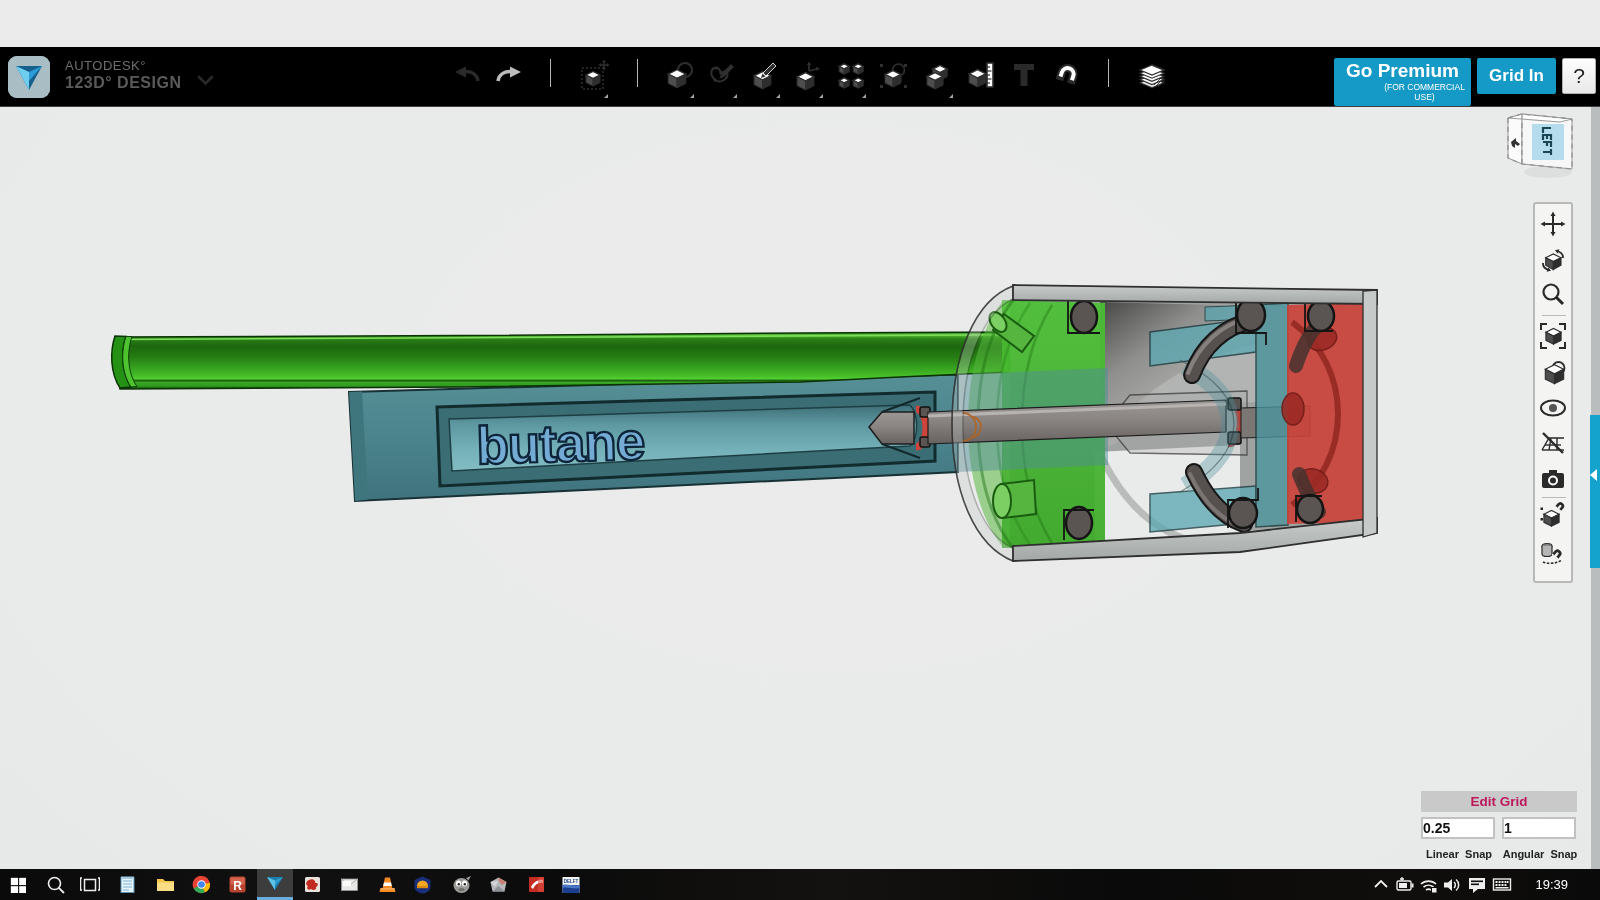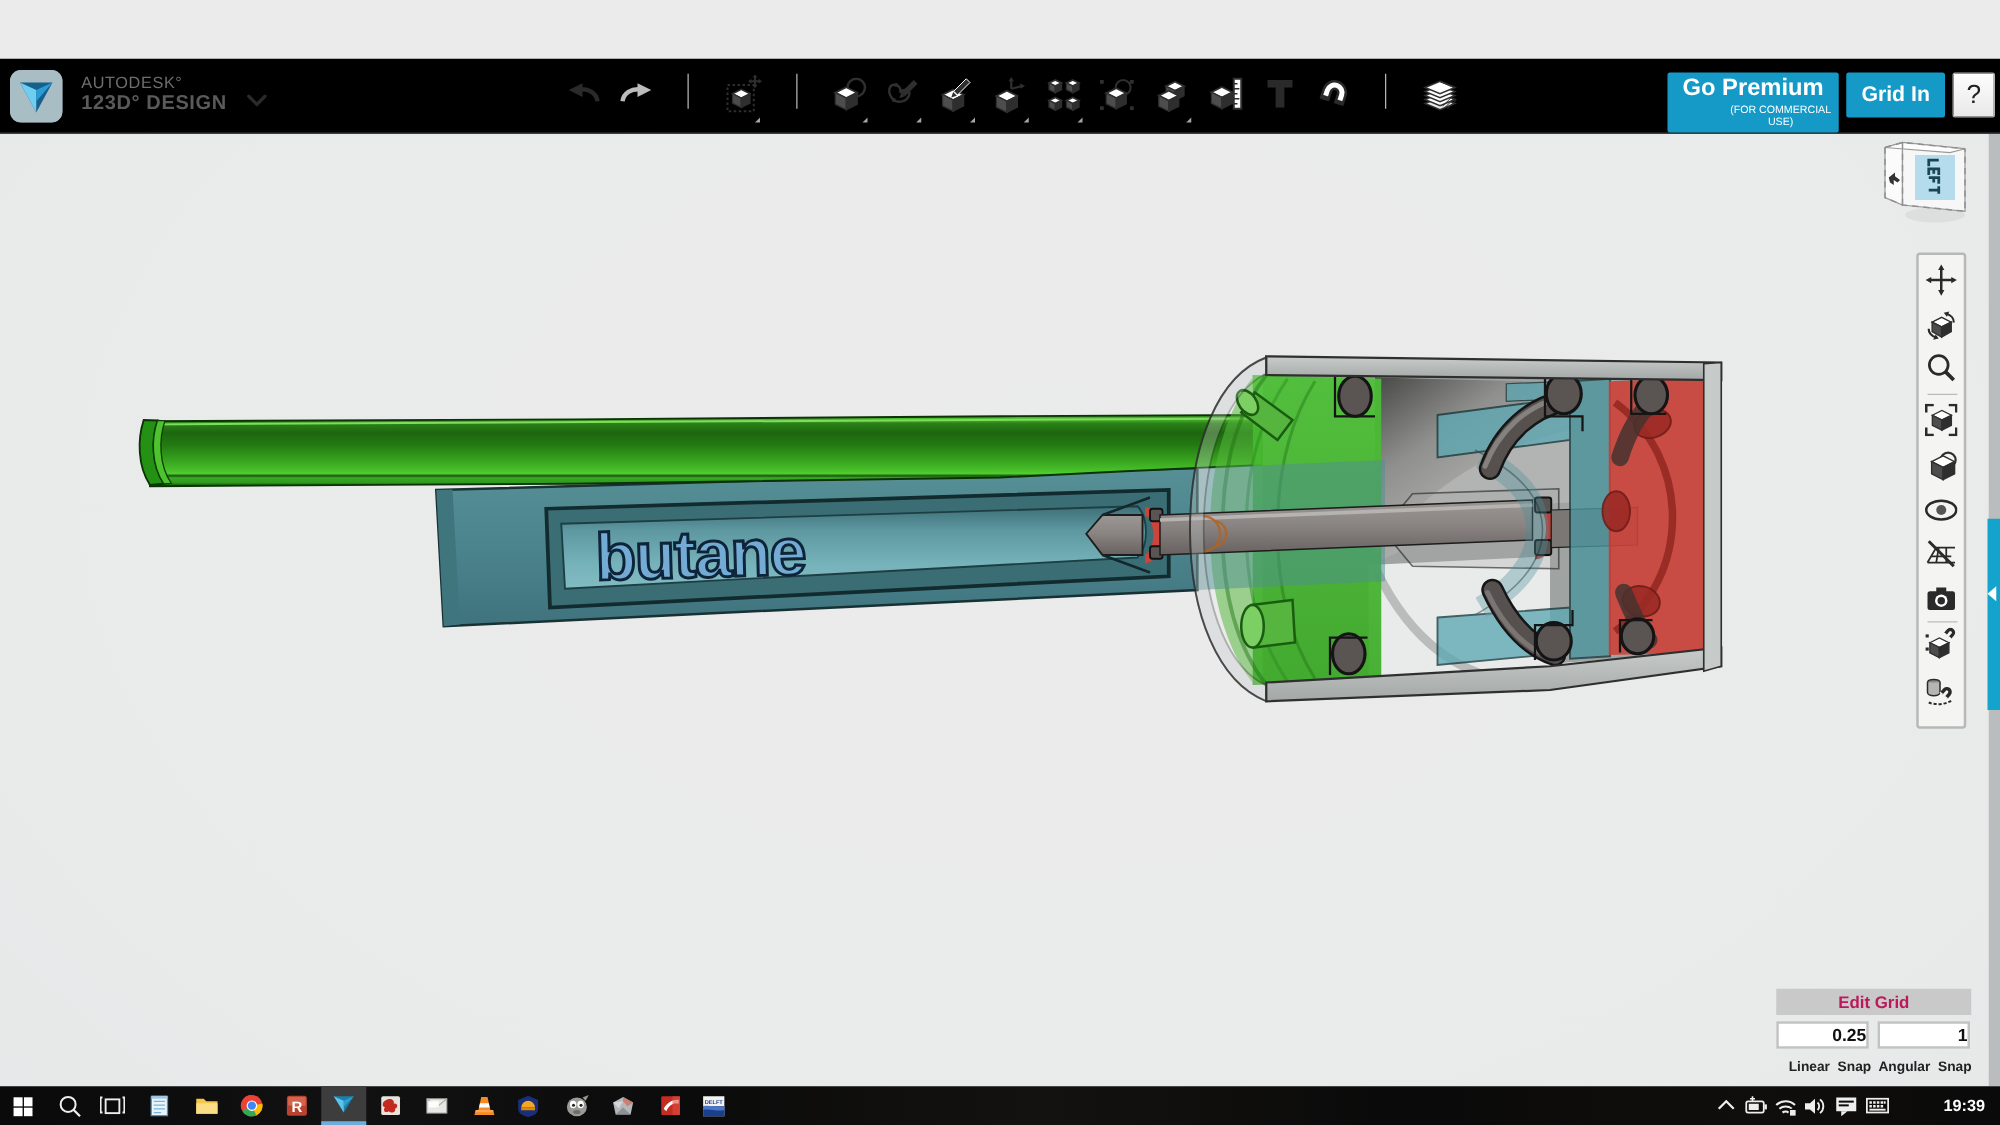--- a/index.html
+++ b/index.html
@@ -32,27 +32,27 @@
 #rtabcyan:after { content:""; position:absolute; left:0px; top:54px; width:0; height:0; border-top:6px solid transparent; border-bottom:6px solid transparent; border-right:7px solid #fff; }
 
 #rtools { position:absolute; left:1533px; top:118px; width:40px; height:381px; background:#f4f4f3; border:2px solid #b8b8b8; border-radius:3px; }
 .rt { position:absolute; left:50%; transform:translateX(-50%); }
 .rsep { position:absolute; left:7px; width:24px; height:1px; background:#bbb; }
 
 #viewcube { position:absolute; left:1504px; top:26px; width:70px; height:60px; }
 
 #editgrid { position:absolute; left:1421px; top:707px; width:156px; }
 #eg-head { height:21px; background:#c9c9c9; text-align:center; font-size:13.5px; font-weight:bold; color:#be185d; line-height:21px; }
-.eg-in { position:absolute; top:26px; width:74px; height:22px; background:#fff; border:2px solid #c2c2c2; text-align:right; font-size:14px; font-weight:bold; color:#111; line-height:18px; }
+.eg-in { position:absolute; top:26px; width:74px; height:22px; background:#fff; border:2px solid #c2c2c2; text-align:left; font-size:14px; font-weight:bold; color:#111; line-height:18px; }
 .eg-lb { position:absolute; top:57px; width:76px; text-align:center; font-size:11px; font-weight:bold; color:#222; white-space:nowrap; }
 
 #taskbar { position:absolute; left:0; top:869px; width:1600px; height:31px; background:linear-gradient(90deg, #0a0a0a 0%, #111 18%, #0b0b0b 35%, #141210 52%, #0a0a0a 70%, #100e0c 88%, #0a0a0a 100%); }
 .tk { position:absolute; top:0; width:36px; height:31px; display:flex; align-items:center; justify-content:center; }
 .tk123d2 { background:#3d3d3d; border-bottom:3px solid #6aaede; }
-#clock { position:absolute; right:12px; top:0; height:17px; line-height:31px; color:#fff; font-size:13px;font-weight:bold; }
+#clock { position:absolute; right:32px; top:0; height:17px; line-height:31px; color:#fff; font-size:13px; }
 </style>
 </head>
 <body>
 <div id="root">
   <div id="canvas">
     <svg id="modelsvg" width="1600" height="900" viewBox="0 0 1600 900">
       <defs>
         <linearGradient id="gTube" x1="0" y1="0" x2="0" y2="1">
           <stop offset="0" stop-color="#2e8c1b"></stop>
             <stop offset="0.05" stop-color="#50bc32"></stop>
@@ -324,21 +324,21 @@
 <rect x="28" y="14" width="32" height="36" fill="#b5dcec"></rect>
 <g transform="rotate(90 43 31.5)">
             <path d="M29.5,27.5 L29.5,35.5 L34.5,35.5 M41.5,35.5 L36.5,35.5 L36.5,27.5 L41.5,27.5 M36.5,31.5 L40.5,31.5 M43.5,35.5 L43.5,27.5 L48.5,27.5 M43.5,31.5 L47.5,31.5 M50.5,27.5 L56.5,27.5 M53.5,27.5 L53.5,35.5" stroke="#1a4552" stroke-width="2.2" fill="none"></path>
           </g>
 <path d="M7,32 l5,-4 v3 l4,3 -2,2 -3,-2 v4 l-3,-2 Z" fill="#333"></path>
 </svg></div>
     <div id="editgrid">
       <div id="eg-head">Edit Grid</div>
       <div class="eg-in" style="left:0;">0.25</div>
       <div class="eg-in" style="left:81px;">1</div>
-      <div class="eg-lb" style="left:0;text-align:right;">Linear&nbsp; Snap</div>
+      <div class="eg-lb" style="left:0;">Linear&nbsp; Snap</div>
       <div class="eg-lb" style="left:81px;">Angular&nbsp; Snap</div>
     </div>
   </div>
   <div id="toolbar">
     <div id="applogo">
       <svg width="42" height="42" viewBox="0 0 42 42">
         <rect width="42" height="42" rx="9" fill="#a9bdc5"></rect>
         <polygon points="8,10 34,10 21,34" fill="#17608c"></polygon>
         <polygon points="8,10 21,16 21,34" fill="#6fcdf0"></polygon>
         <polygon points="34,10 21,16 21,25" fill="#2b9cd8"></polygon>

